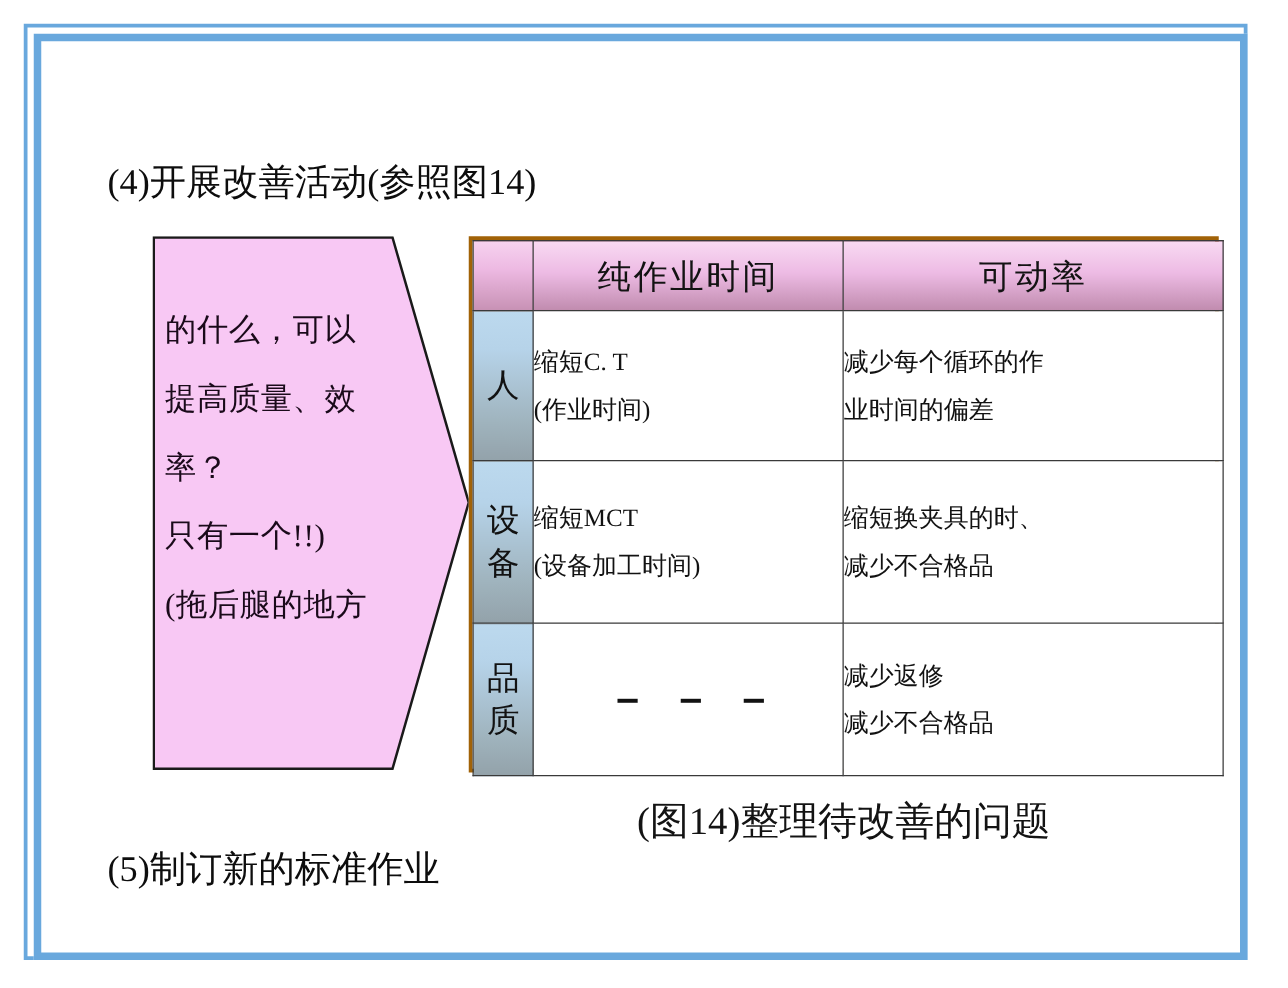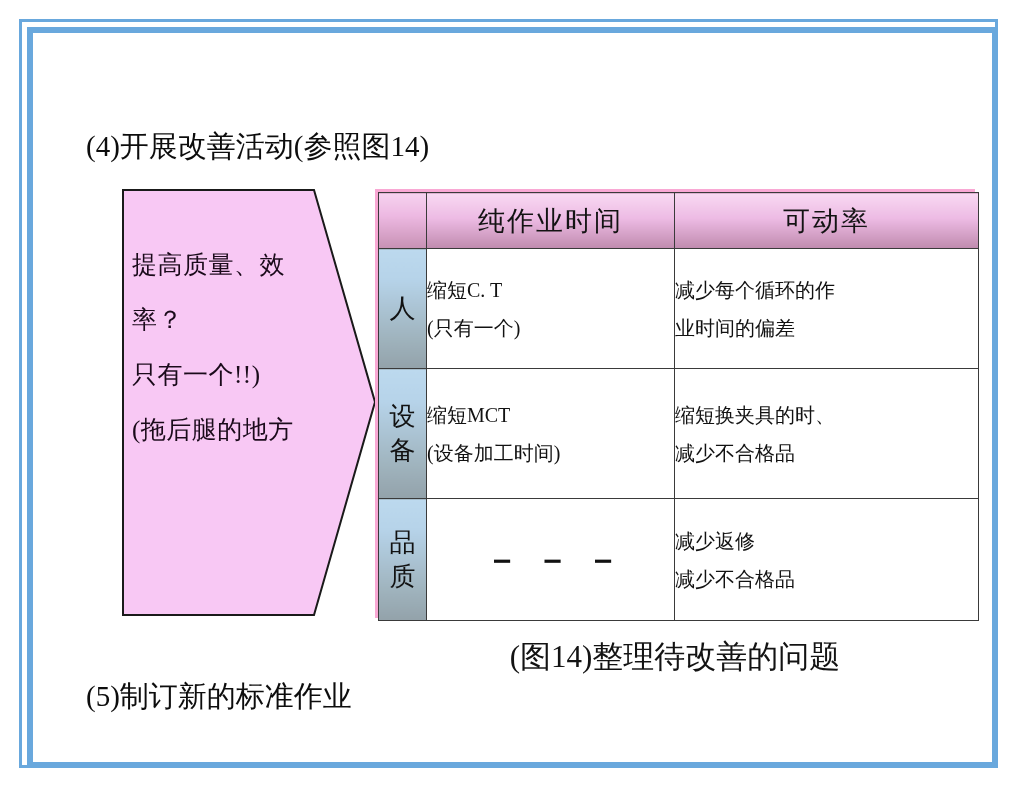--- a/index.html
+++ b/index.html
@@ -83,21 +83,21 @@
   }
   .callout-text div { white-space: nowrap; }
 
   
   .table-wrap {
     position: absolute;
     left: 375px;
     top: 189px;
     width: 600px;
     height: 429px;
-    border: 3px solid #f9a8d4;
+    border: 3px solid #a16207;
     box-sizing: border-box;
     background: #ffffff;
   }
   table.grid {
     border-collapse: collapse;
     width: 100%;
     height: 100%;
     table-layout: fixed;
   }
   table.grid td, table.grid th {
@@ -180,20 +180,21 @@
 
   <div class="content">
 
     <div class="heading" id="heading-4">(4)开展改善活动(参照图14)</div>
 
     <div class="callout">
       <svg viewBox="0 0 254 427" preserveAspectRatio="none">
         <polygon points="1,1 192,1 253,213 192,426 1,426" fill="#f8c8f4" stroke="#1a1a1a" stroke-width="2"></polygon>
       </svg>
       <div class="callout-text">
+        <div>的什么，可以</div>
         <div>提高质量、效</div>
         <div>率？</div>
         <div>只有一个!!)</div>
         <div>(拖后腿的地方</div>
       </div>
     </div>
 
     <div class="table-wrap">
       <table class="grid">
         <colgroup>
@@ -209,21 +210,21 @@
           </tr>
 
           <tr class="r1">
             <td class="row-label">
               <span class="stack">
                 <span>人</span>
               </span>
             </td>
             <td class="cell">
               <div>缩短C. T</div>
-              <div>(只有一个)</div>
+              <div>(作业时间)</div>
             </td>
             <td class="cell">
               <div>减少每个循环的作</div>
               <div>业时间的偏差</div>
             </td>
           </tr>
 
           <tr class="r2">
             <td class="row-label">
               <span class="stack">

